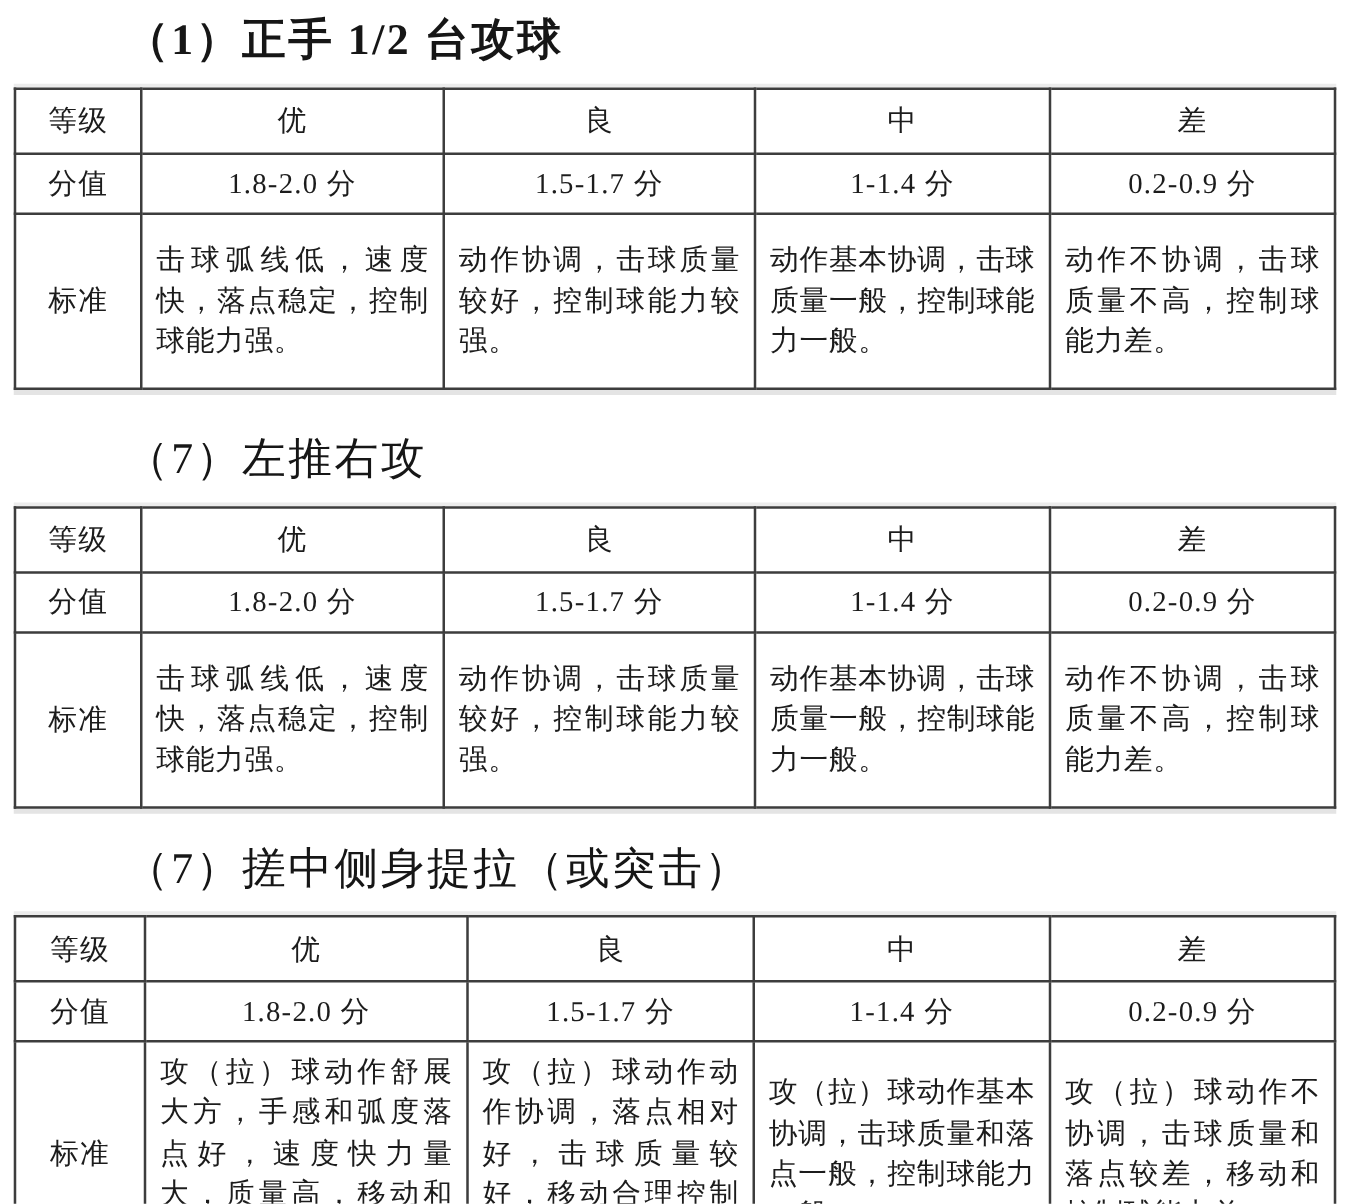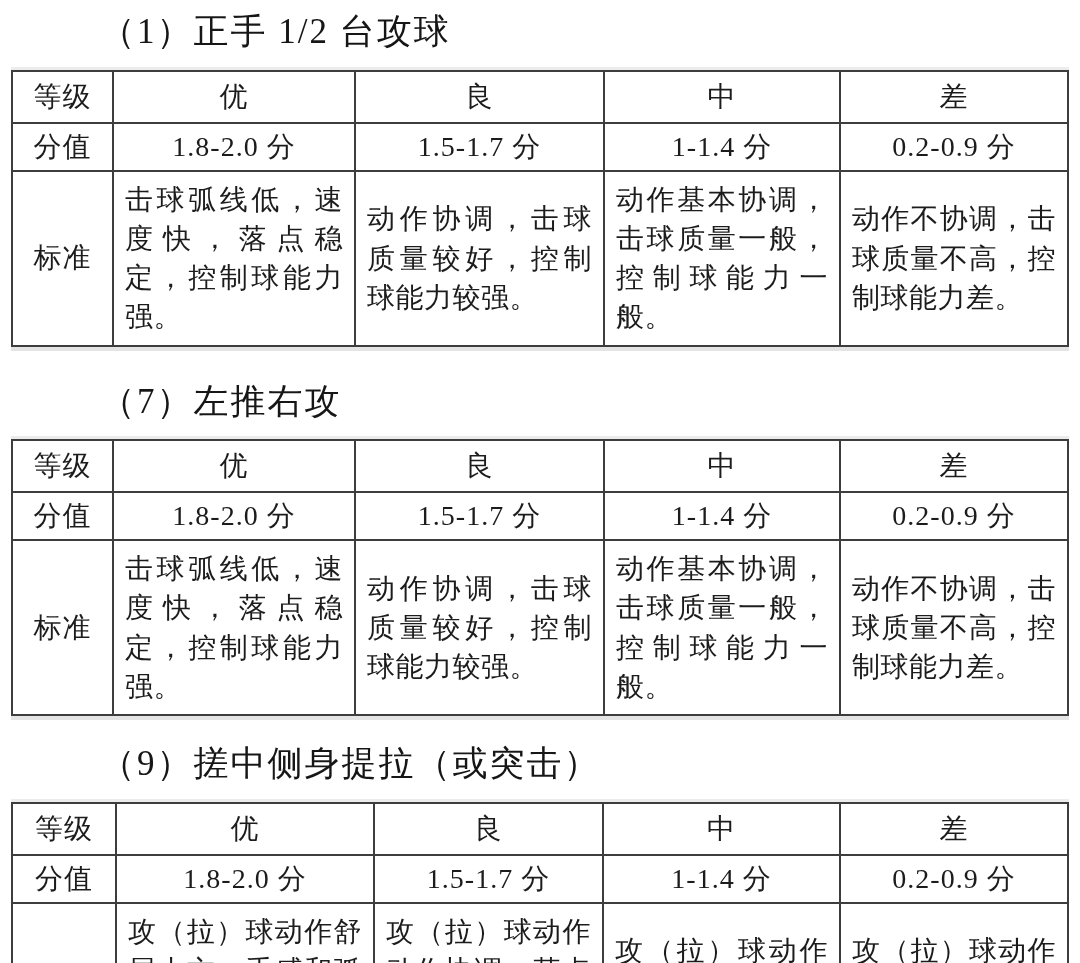--- a/index.html
+++ b/index.html
@@ -19,37 +19,37 @@
   }
   .section-title {
     font-size: 35px;
     line-height: 1.25;
     letter-spacing: 2px;
     margin: 0 0 16px 100px;
     color: #161616;
     font-weight: normal;
     white-space: nowrap;
   }
-  .section:nth-child(1) .section-title { padding-top: 10px; }
+  .section:nth-child(1) .section-title { padding-top: 10px; font-weight: bold; }
   .section:nth-child(2) .section-title { padding-top: 33px; }
   .section:nth-child(3) .section-title { padding-top: 26px; }
 
   table.grade-table {
     border-collapse: collapse;
     table-layout: fixed;
     margin-left: 11px;
     width: 1058px;
     background: #ffffff;
     box-shadow: 0 -3px 0 #ececec, 0 4px 0 #e4e4e4;
   }
   table.grade-table td {
     border: 2px solid #3d3d3d;
     text-align: center;
     vertical-align: middle;
-    font-size: 28px;
+    font-size: 23px;
     padding: 2px 6px;
     letter-spacing: 1px;
   }
   table.grade-table tr.header-row td { height: 46px; }
   table.grade-table tr.score-row td  { height: 42px; text-align: center; }
   table.grade-table td.standard-text {
     text-align: justify;
     text-align-last: left;
     padding: 8px 11px;
     line-height: 1.4;
@@ -129,21 +129,21 @@
         <td class="standard-text">击球弧线低，速度快，落点稳定，控制球能力强。</td>
         <td class="standard-text">动作协调，击球质量较好，控制球能力较强。</td>
         <td class="standard-text">动作基本协调，击球质量一般，控制球能力一般。</td>
         <td class="standard-text">动作不协调，击球质量不高，控制球能力差。</td>
       </tr>
     </tbody>
       </table>
   </div>
 
   <div class="section">
-    <h2 class="section-title">（9）搓中侧身提拉（或突击）</h2>
+    <h2 class="section-title">（7）搓中侧身提拉（或突击）</h2>
     <table class="grade-table t3">
       <colgroup>
         <col style="width:104px">
           <col style="width:258px">
           <col style="width:229px">
           <col style="width:237px">
           <col style="width:228px">
       </colgroup>
       <tbody>
           <tr class="header-row">

